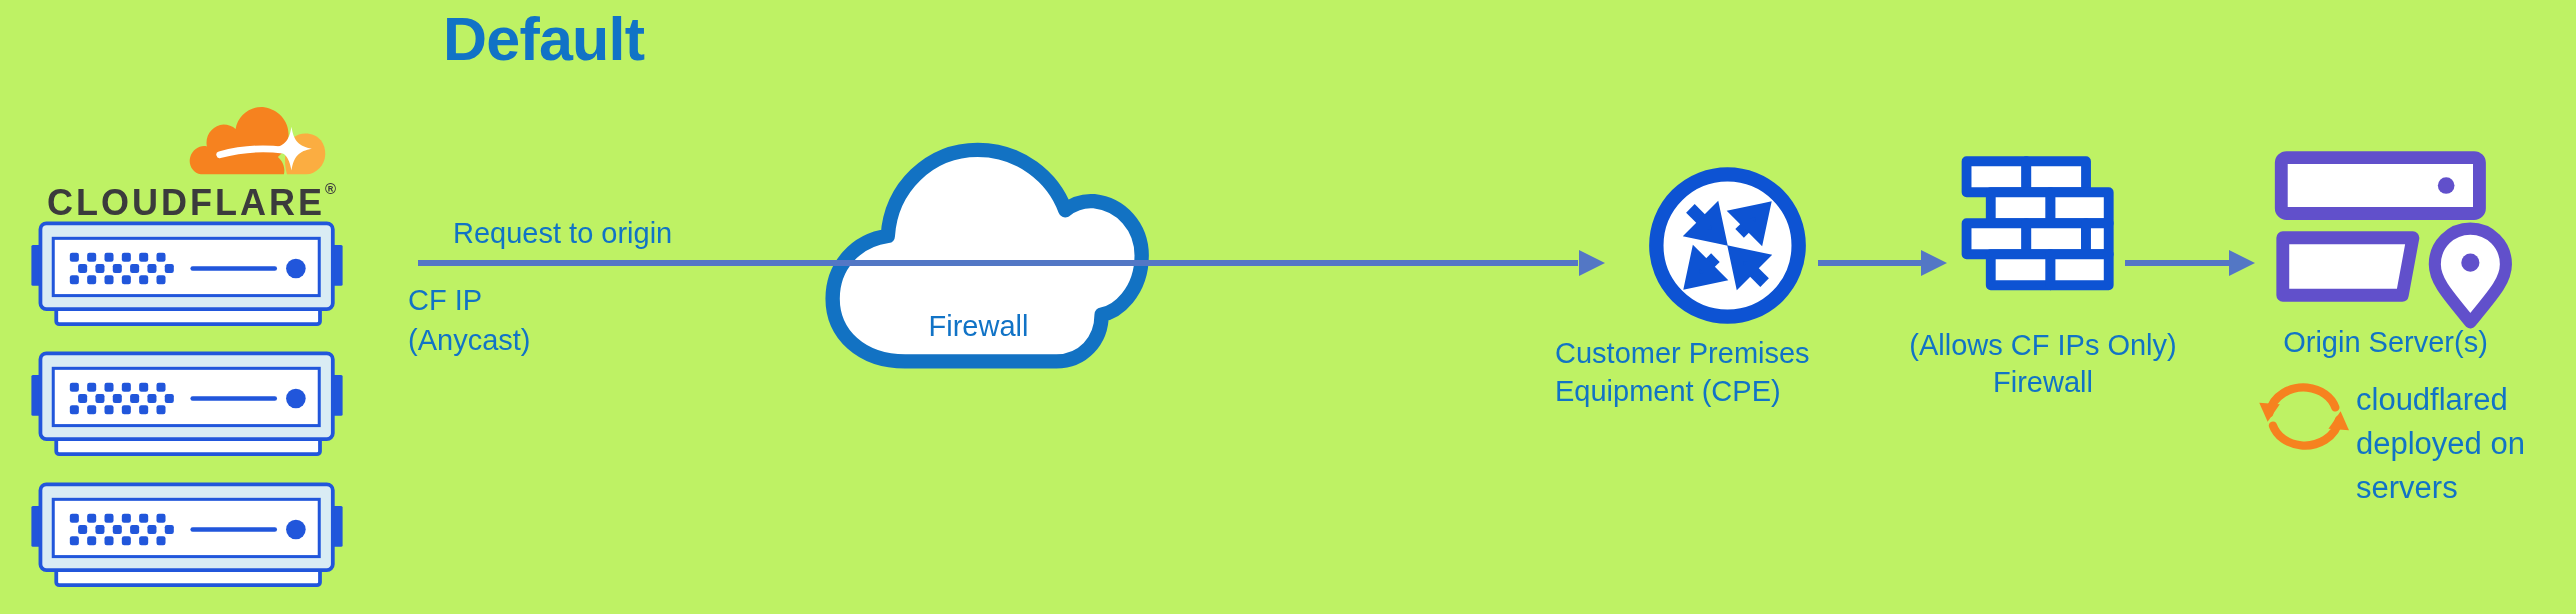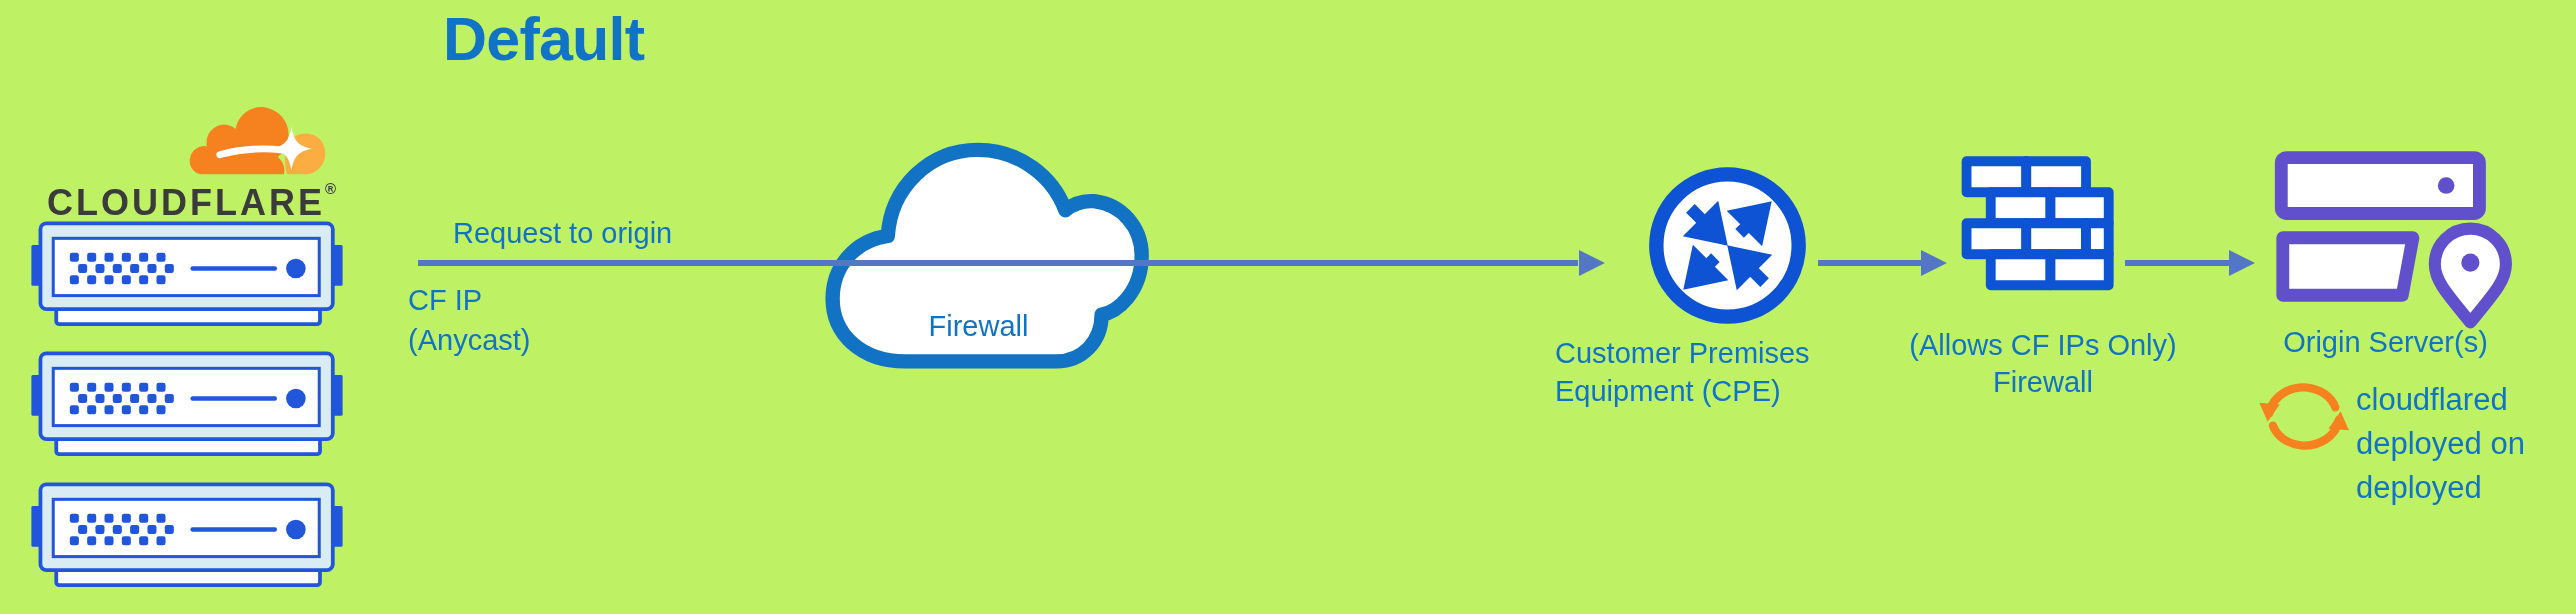--- a/index.html
+++ b/index.html
@@ -224,17 +224,17 @@
         <path d="M16,40 C20,16 45,4 66,6 C84,8 98,18 103,32"></path>
         <path d="M108,48 C104,72 79,84 58,82 C40,80 26,70 21,56"></path>
       </g>
       <polygon points="3,26 30,28 14,51" fill="#F6821F"></polygon>
       <polygon points="121,62 94,60 110,37" fill="#F6821F"></polygon>
     </svg>
   </div>
   <div class="abs label" style="left:2356px;top:378px;line-height:44px;font-size:31px;">
     <div>cloudflared</div>
     <div>deployed on</div>
-    <div>deployed</div>
+    <div>servers</div>
   </div>
 
 </div>
 
 
 </body></html>

